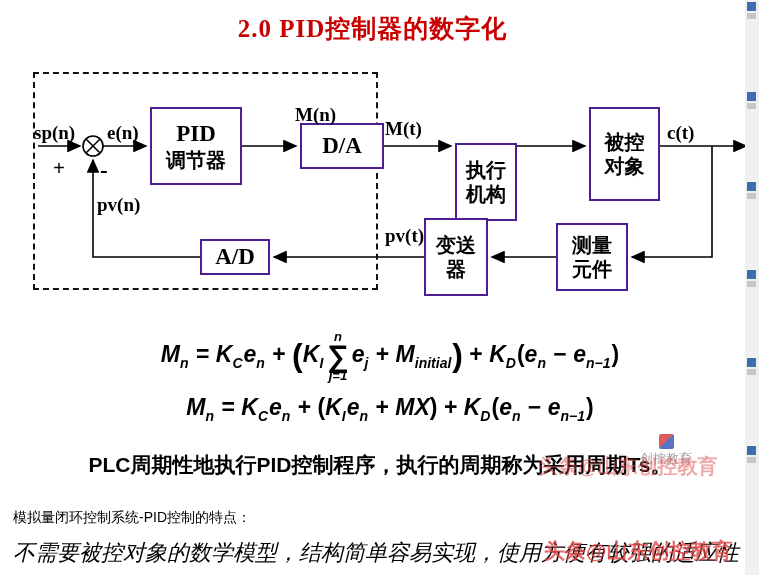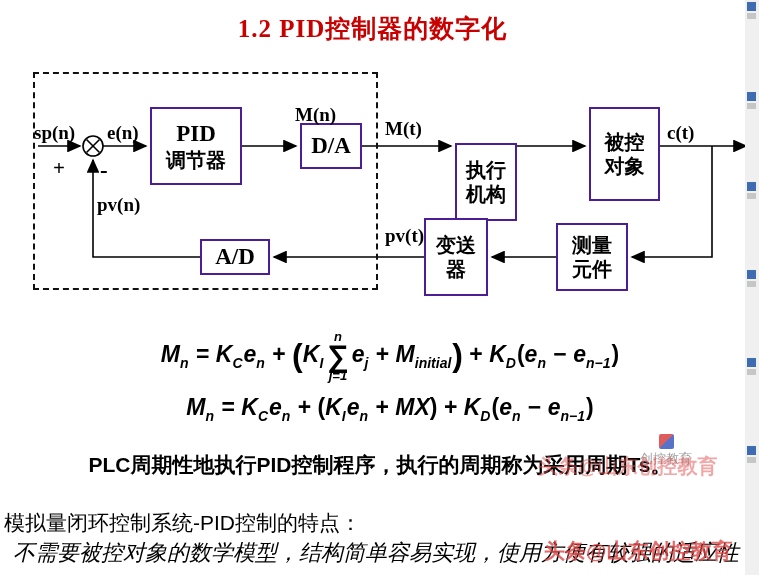--- a/index.html
+++ b/index.html
@@ -33,21 +33,21 @@
   .fb{font-weight:bold;font-size:32px;vertical-align:-4px;}
   .fsum{display:inline-flex;flex-direction:column;align-items:center;vertical-align:middle;
         line-height:1;margin:0 3px;}
   .fsum-top{font-size:13px;font-style:italic;font-weight:bold;}
   .fsum-sig{font-size:30px;line-height:.85;font-weight:bold;}
   .fsum-bot{font-size:13px;font-style:italic;font-weight:bold;}
 
   
   .statement{position:absolute;top:451px;left:30px;width:700px;text-align:center;
              font-size:21px;font-weight:bold;}
-  .note1{position:absolute;left:4px;top:509px;font-size:21px;}
+  .note1{position:absolute;left:13px;top:509px;font-size:14px;}
   .note2{position:absolute;left:13px;top:538px;font-size:22px;white-space:nowrap;font-style:italic;}
 
   
   .wm-brand{position:absolute;left:640px;top:434px;display:flex;flex-direction:column;
             align-items:center;opacity:.85;}
   .wm-logo{width:15px;height:15px;border-radius:2px;
            background:linear-gradient(135deg,#d84040 0 50%,#3a5bc0 50% 100%);}
   .wm-brand-txt{font-size:13px;color:#8f8f8f;margin-top:1px;white-space:nowrap;}
   .wm-red{position:absolute;font-size:20px;font-weight:bold;white-space:nowrap;}
   #wm-red-1{left:538px;top:453px;color:rgba(224,80,80,.5);}
@@ -57,21 +57,21 @@
   .scrollstrip{position:absolute;right:0;top:0;width:14px;height:575px;background:#f0f0f0;}
   .thumb{position:absolute;left:2px;width:9px;cursor:pointer;}
   .thumb .b{width:9px;height:9px;background:#3e6cb0;}
   .thumb .g{width:9px;height:6px;background:#c6c6c6;margin-top:2px;}
 </style>
 </head>
 <body>
 
 <div id="stage">
 
-  <div class="title" style="color:#c80000;">1.2 PID控制器的数字化</div>
+  <div class="title" style="color:#c80000;">2.0 PID控制器的数字化</div>
 
   <svg class="wires" width="759" height="575">
     <defs>
       <marker id="ah" markerWidth="10" markerHeight="8" refX="8" refY="4" orient="auto">
         <path d="M0,0 L9,4 L0,8 z" fill="#000"></path>
       </marker>
     </defs>
     <g stroke="#000" stroke-width="1.6" fill="none">
       <line x1="38" y1="146" x2="80" y2="146" marker-end="url(#ah)"></line>
       <circle cx="93" cy="146" r="10" fill="#fff"></circle>
@@ -89,21 +89,21 @@
     </g>
   </svg>
 
   <div class="dashed-box"></div>
 
   <div class="blk" style="left:150px;top:107px;width:92px;height:78px;">
     <span class="bl1">PID</span>
     <span class="bl2">调节器</span>
   </div>
 
-  <div class="blk" style="left:300px;top:123px;width:62px;height:46px;">
+  <div class="blk" style="left:300px;top:123px;width:84px;height:46px;">
     <span class="bl1">D/A</span>
   </div>
 
   <div class="blk" style="left:455px;top:107px;width:62px;height:78px;margin-top:36px;">
     <span class="blc">执行</span>
     <span class="blc">机构</span>
   </div>
 
   <div class="blk" style="left:589px;top:107px;width:71px;height:94px;">
     <span class="blc">被控</span>

